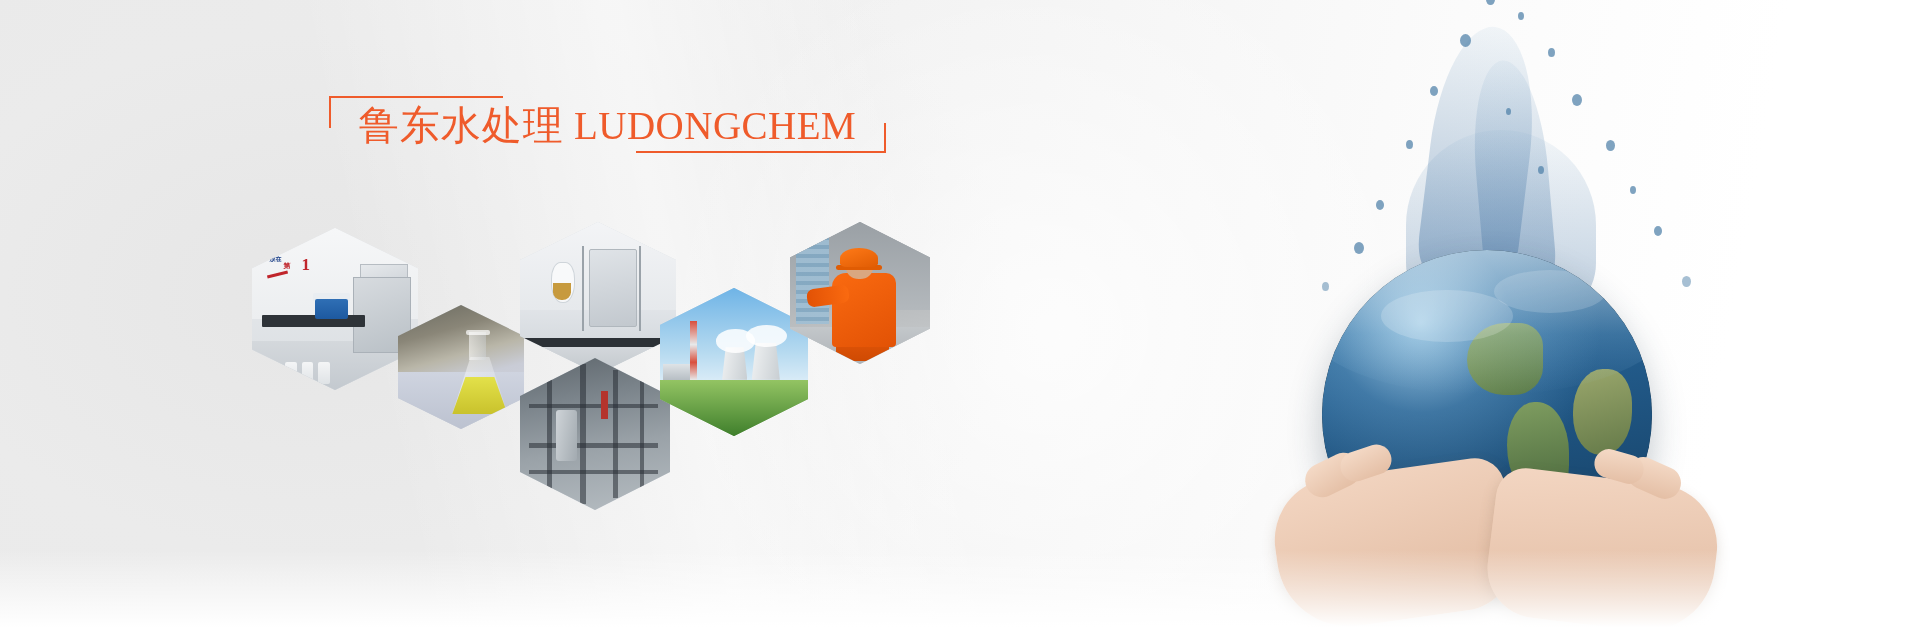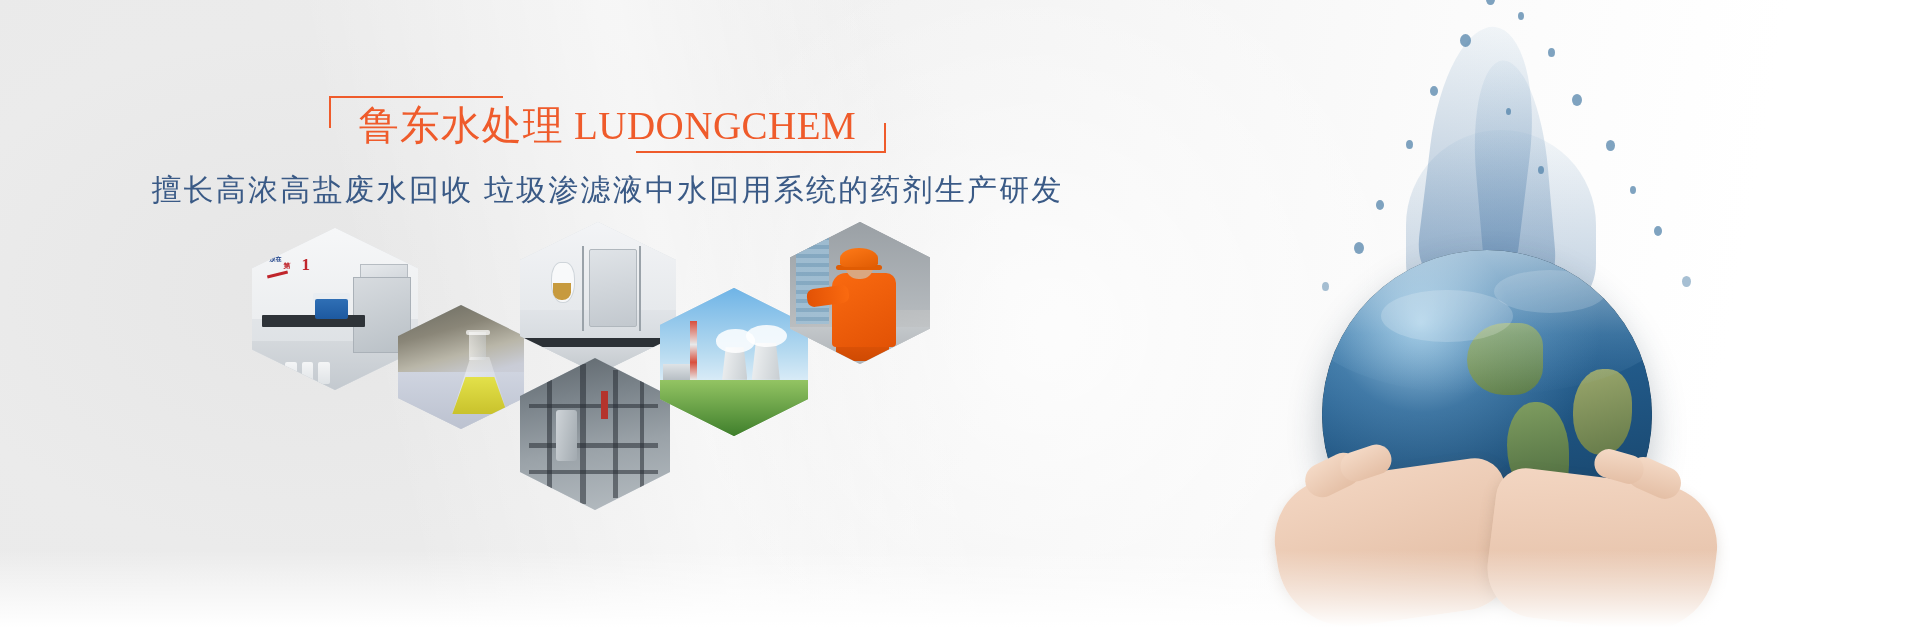--- a/index.html
+++ b/index.html
@@ -235,21 +235,20 @@
   <div class="textwrap">
 
     <div class="titlebox">
       <span class="brk brk-tl"></span>
       <span class="brk brk-br"></span>
       <div class="title">
         <span>鲁东水处理</span><span class="en">&nbsp;</span><span class="en">LUDONGCHEM</span>
       </div>
     </div>
 
-    <div class="subtitle">擅长高浓高盐废水回收  垃圾渗滤液中水回用系统的药剂生产研发</div>
   </div>
 
   <div class="hexwrap">
 
     <div class="hex" style="left:252px;top:228px;width:166px;height:162px;">
       <div class="ph p-lab">
         <div class="wall"></div>
         <div class="floor"></div>
         <div class="cab2"></div>
         <div class="cab"></div>

